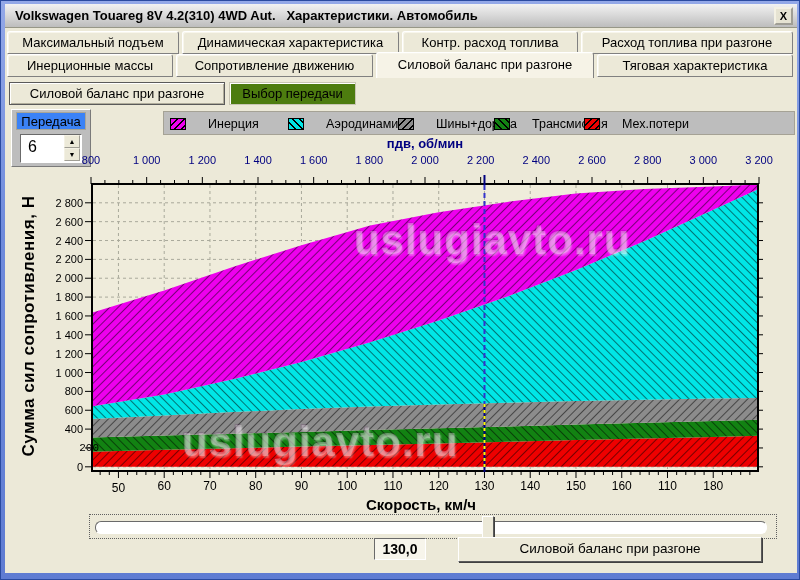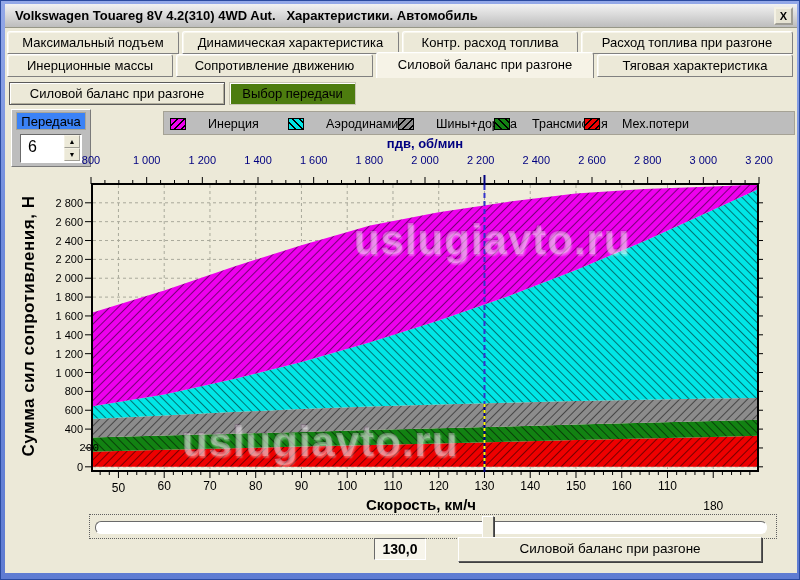--- a/index.html
+++ b/index.html
@@ -393,21 +393,21 @@
       <div class="ticklab xlab" style="left: 230.712px; top: 475px; width: 40px;">80</div>
       <div class="ticklab xlab" style="left: 276.466px; top: 475px; width: 40px;">90</div>
       <div class="ticklab xlab" style="left: 322.219px; top: 475px; width: 40px;">100</div>
       <div class="ticklab xlab" style="left: 367.973px; top: 475px; width: 40px;">110</div>
       <div class="ticklab xlab" style="left: 413.726px; top: 475px; width: 40px;">120</div>
       <div class="ticklab xlab" style="left: 459.479px; top: 475px; width: 40px;">130</div>
       <div class="ticklab xlab" style="left: 505.233px; top: 475px; width: 40px;">140</div>
       <div class="ticklab xlab" style="left: 550.986px; top: 475px; width: 40px;">150</div>
       <div class="ticklab xlab" style="left: 596.74px; top: 475px; width: 40px;">160</div>
       <div class="ticklab xlab" style="left: 642.493px; top: 475px; width: 40px;">110</div>
-      <div class="ticklab xlab" style="left: 688.247px; top: 475px; width: 40px; margin-top: 20px;">180</div>
+      <div class="ticklab xlab" style="left: 688.247px; top: 475px; width: 40px;">180</div>
       <div class="ticklab ylab" style="left: 30px; top: 456.814px; width: 48px;">0</div>
       <div class="ticklab ylab" style="left: 30px; top: 437.956px; width: 64px; font-family: Liberation Mono, monospace;">200</div>
       <div class="ticklab ylab" style="left: 30px; top: 419.098px; width: 48px;">400</div>
       <div class="ticklab ylab" style="left: 30px; top: 400.24px; width: 48px;">600</div>
       <div class="ticklab ylab" style="left: 30px; top: 381.382px; width: 48px;">800</div>
       <div class="ticklab ylab" style="left: 30px; top: 362.524px; width: 48px;">1 000</div>
       <div class="ticklab ylab" style="left: 30px; top: 343.666px; width: 48px;">1 200</div>
       <div class="ticklab ylab" style="left: 30px; top: 324.808px; width: 48px;">1 400</div>
       <div class="ticklab ylab" style="left: 30px; top: 305.949px; width: 48px;">1 600</div>
       <div class="ticklab ylab" style="left: 30px; top: 287.091px; width: 48px;">1 800</div>

